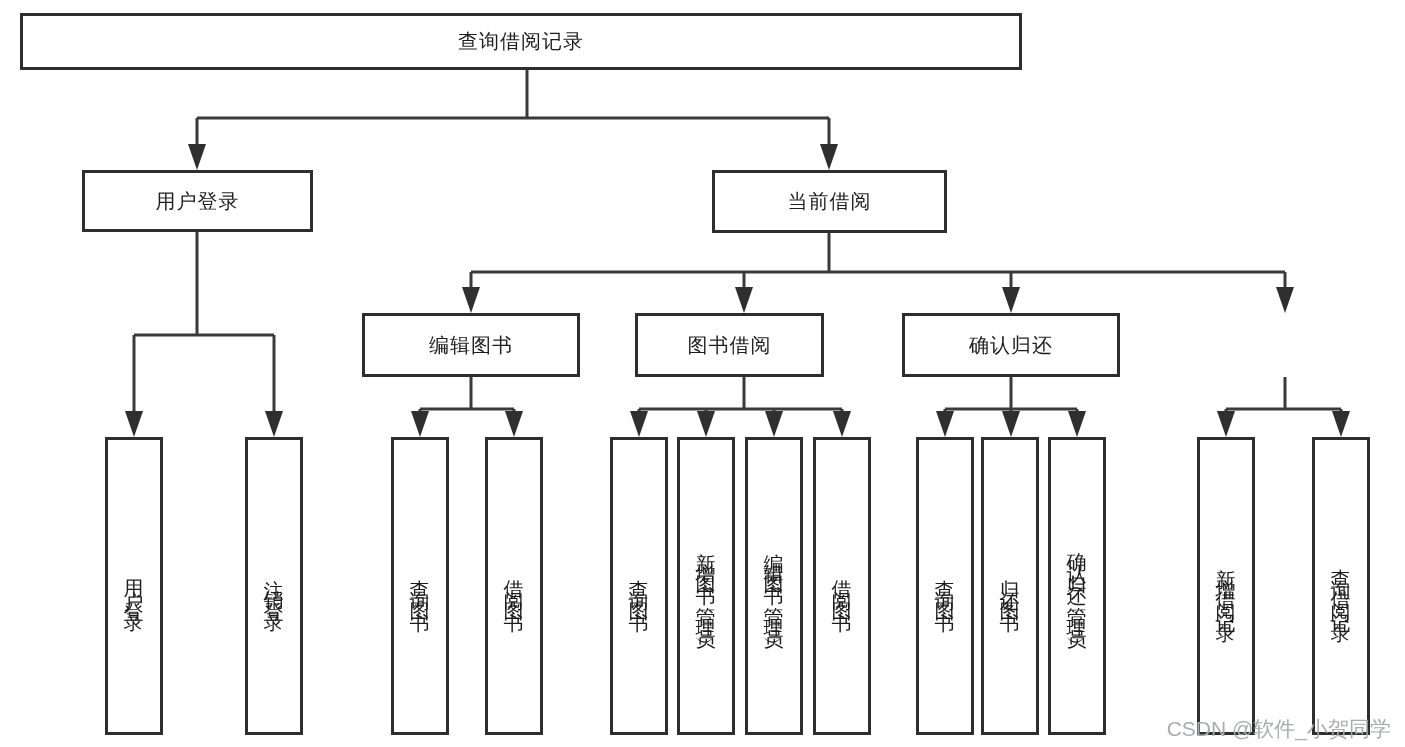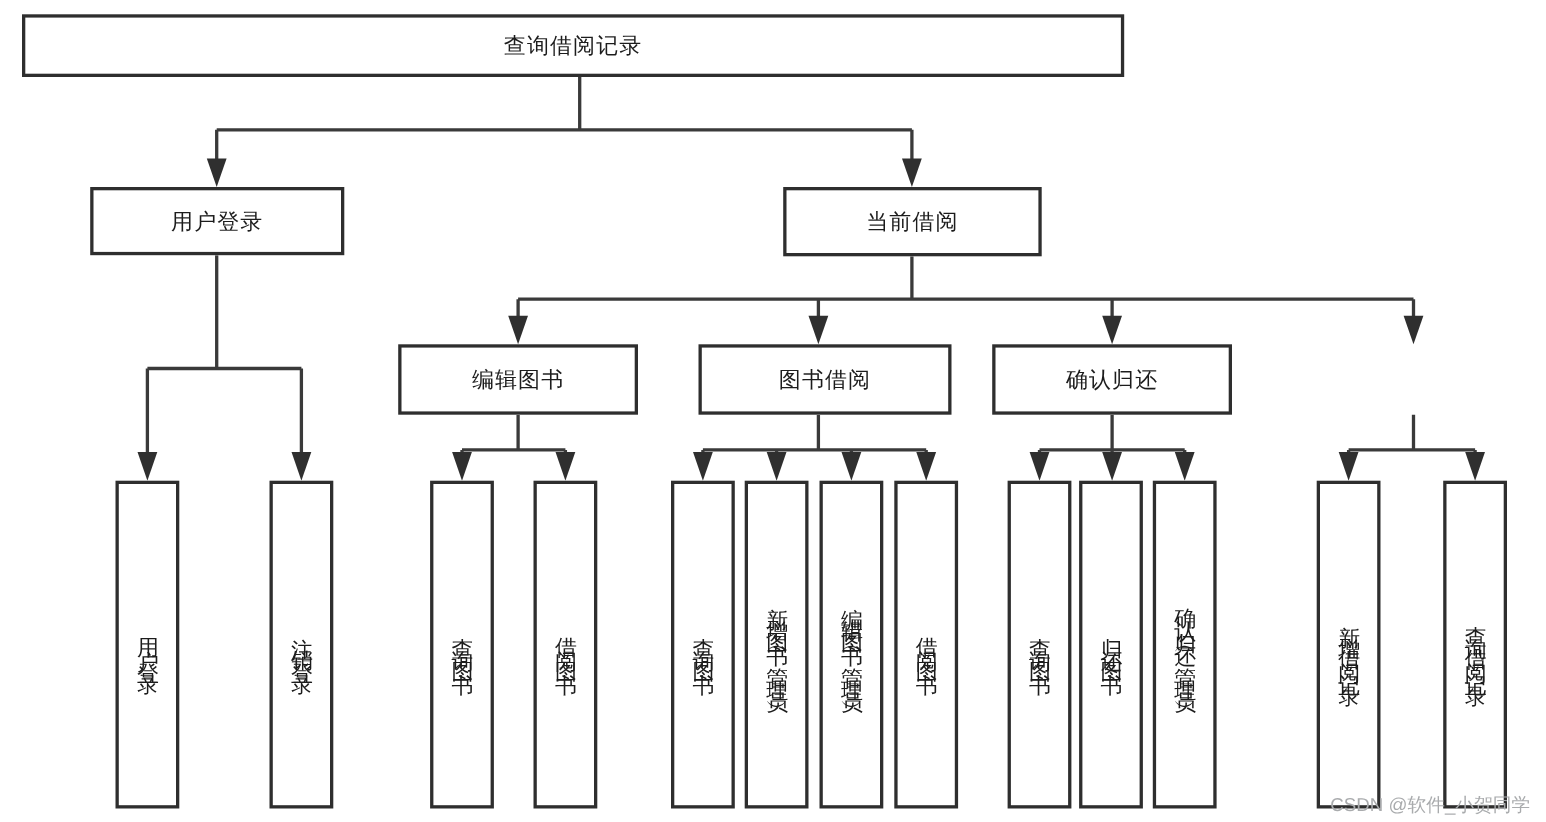--- a/index.html
+++ b/index.html
@@ -51,21 +51,21 @@
     font-size: 20px;
     line-height: 1;
     letter-spacing: 11px;
     color: #1c1c1c;
     white-space: nowrap;
   }
   .watermark {
     position: absolute;
     right: 14px;
     bottom: 4px;
-    font-size: 17px;
+    font-size: 21px;
     color: #a9abad;
     z-index: 3;
     white-space: nowrap;
   }
 </style>
 </head>
 <body>
 
 <div class="canvas">
 
@@ -109,21 +109,21 @@
   <div class="hbox" style="left:82px; top:170px; width:231px; height:62px">
     <span>用户登录</span>
   </div>
   <div class="hbox" style="left:712px; top:170px; width:235px; height:63px">
     <span>当前借阅</span>
   </div>
 
   <div class="hbox" style="left:362px; top:313px; width:218px; height:64px">
     <span>编辑图书</span>
   </div>
-  <div class="hbox" style="left:635px; top:313px; width:230px; height:64px">
+  <div class="hbox" style="left:635px; top:313px; width:189px; height:64px">
     <span>图书借阅</span>
   </div>
   <div class="hbox" style="left:902px; top:313px; width:218px; height:64px">
     <span>确认归还</span>
   </div>
 
   <div class="vbox" style="left:105px">
     <span class="vtext">用户登录</span>
   </div>
   <div class="vbox" style="left:245px">

